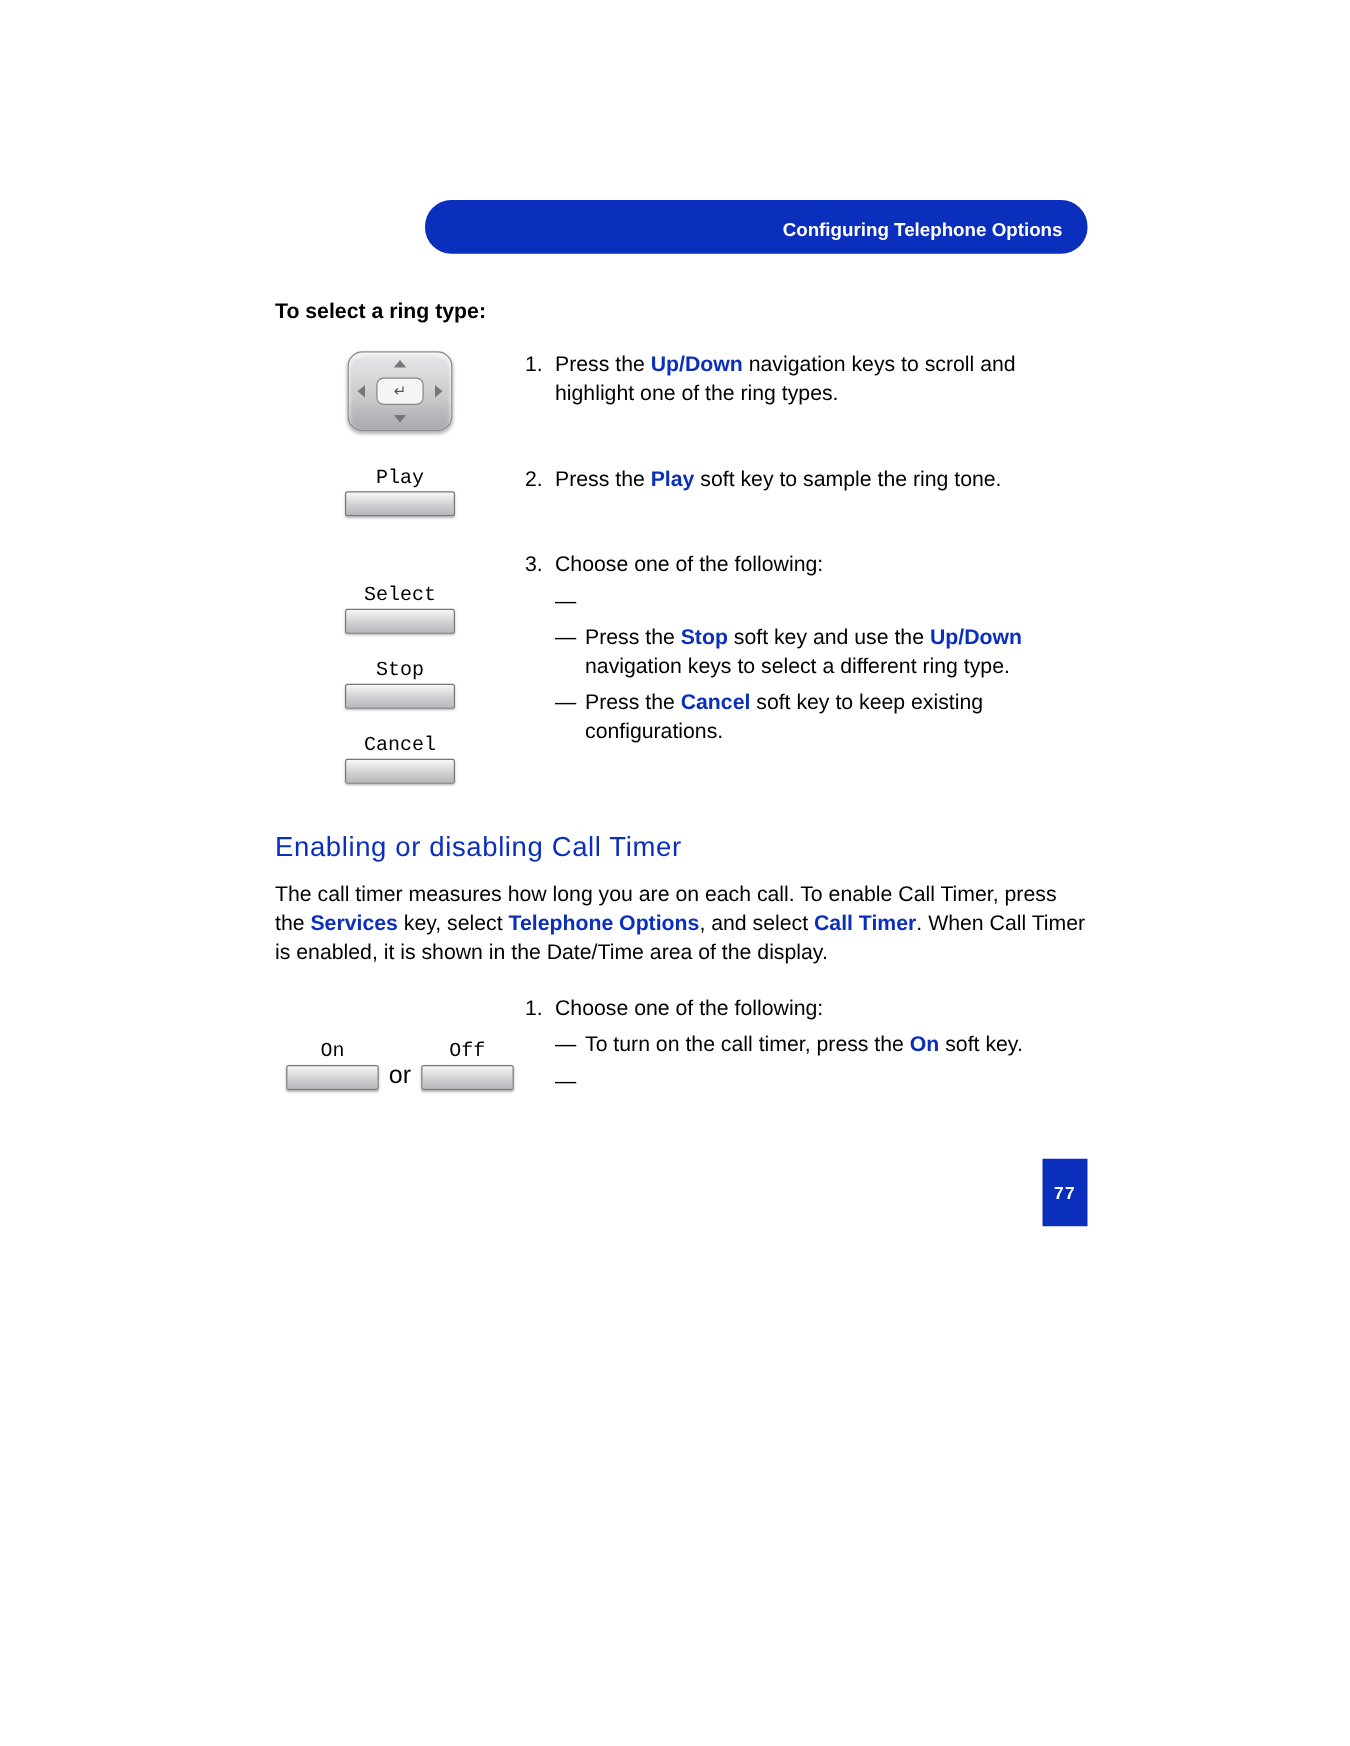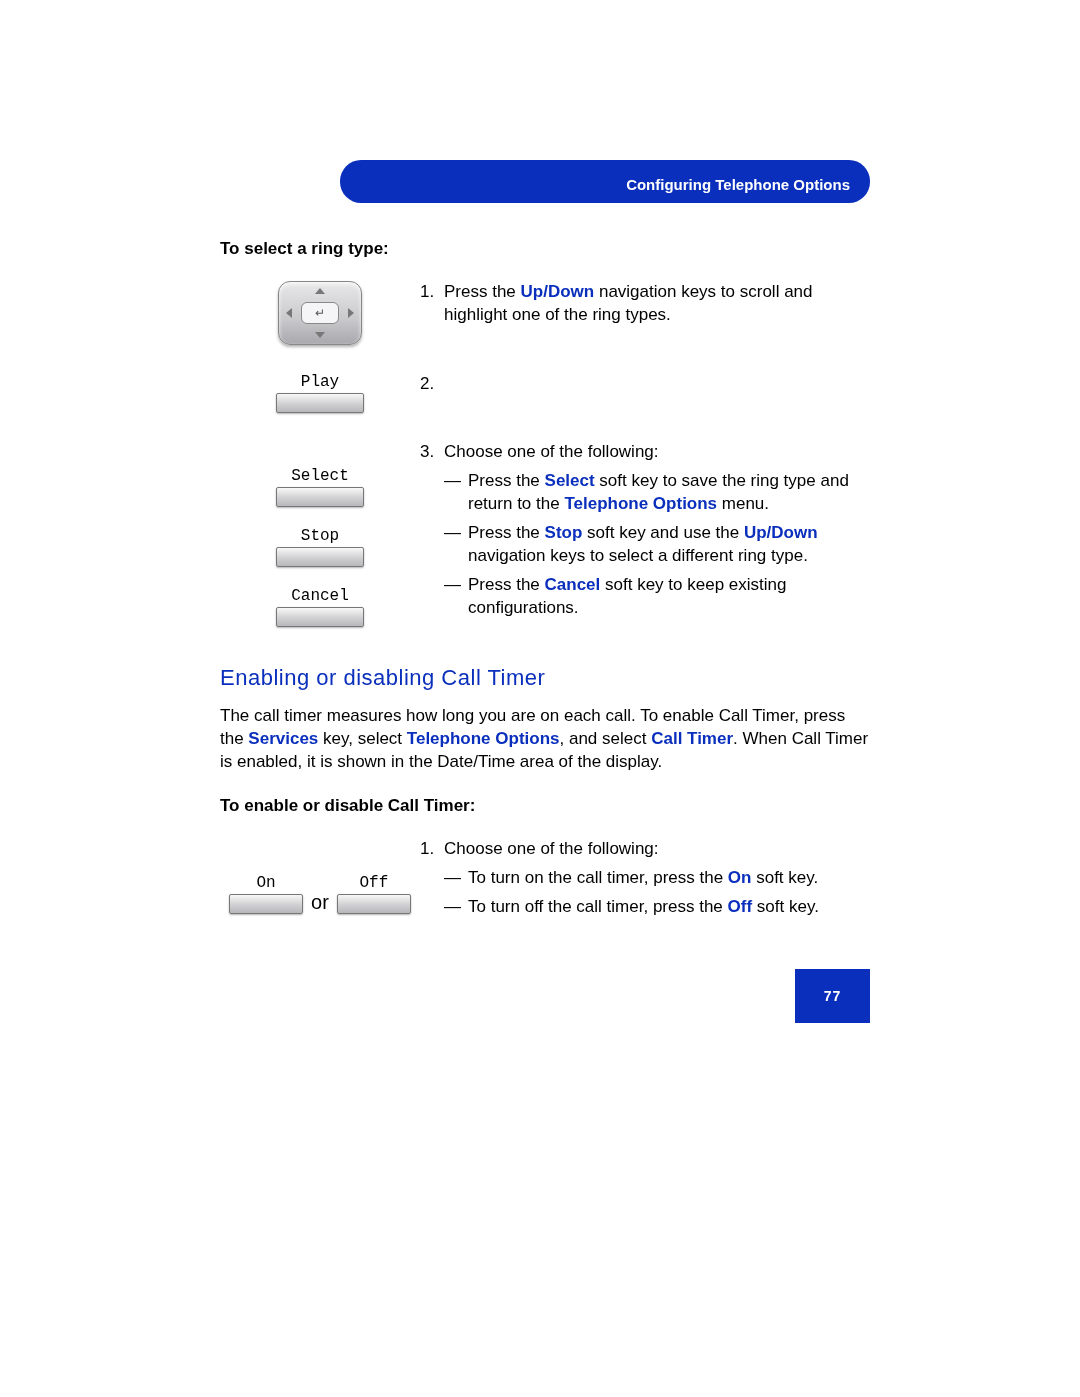--- a/index.html
+++ b/index.html
@@ -135,21 +135,21 @@
     border:1px solid #777;
     border-radius:2px;
     box-shadow: 0 1px 2px rgba(0,0,0,0.3);
   }
   .softkey-row {
     display:flex;align-items:flex-end;justify-content:center;gap:8px;
   }
   .or-text{font-size:20px;padding-bottom:0px;}
   .page-num-box {
     background:#0a2fbc;color:#fff;font-weight:bold;font-size:14px;
-    width:75px;height:54px;display:flex;align-items:center;justify-content:center;
+    width:36px;height:54px;display:flex;align-items:center;justify-content:center;
     margin-left:auto;margin-right:0;margin-top:50px;letter-spacing:1px;
   }
 </style>
 </head>
 <body>
 
 <div class="page">
 
   <div class="header-band">
     <span>Configuring Telephone Options</span>
@@ -178,20 +178,23 @@
   <div class="row">
     <div class="left-col">
       <div class="softkey">
         <div class="softkey-label">Play</div>
         <div class="softkey-btn"></div>
       </div>
     </div>
     <div class="right-col">
       <div class="num-line">
         <span class="num">2.</span>
+        <span>
+          <span>Press the </span><span class="emph">Play</span><span> soft key to sample the ring tone.</span>
+        </span>
       </div>
     </div>
   </div>
 
   <div class="row">
     <div class="left-col" style="gap:20px;padding-top:26px;">
       <div class="softkey">
         <div class="softkey-label">Select</div>
         <div class="softkey-btn"></div>
       </div>
@@ -204,23 +207,20 @@
         <div class="softkey-btn"></div>
       </div>
     </div>
     <div class="right-col">
       <div class="num-line">
         <span class="num">3.</span>
         <span>Choose one of the following:</span>
       </div>
       <div class="bullet-line">
         <span class="dash">—</span>
-        <span>
-          <span>Press the </span><span class="emph">Select</span><span> soft key to save the ring type and return to the </span><span class="emph">Telephone Options</span><span> menu.</span>
-        </span>
       </div>
       <div class="bullet-line">
         <span class="dash">—</span>
         <span>
           <span>Press the </span><span class="emph">Stop</span><span> soft key and use the </span><span class="emph">Up/Down</span><span> navigation keys to select a different ring type.</span>
         </span>
       </div>
       <div class="bullet-line">
         <span class="dash">—</span>
         <span>
@@ -229,21 +229,20 @@
       </div>
     </div>
   </div>
 
   <div class="h2">Enabling or disabling Call Timer</div>
 
   <div class="body-para">
     <span>The call timer measures how long you are on each call. To enable Call Timer, press the </span><span class="emph">Services</span><span> key, select </span><span class="emph">Telephone Options</span><span>, and select </span><span class="emph">Call Timer</span><span>. When Call Timer is enabled, it is shown in the Date/Time area of the display.</span>
   </div>
 
-  <div class="section-label">To enable or disable Call Timer:</div>
 
   <div class="row">
     <div class="left-col" style="padding-top:36px;">
       <div class="softkey-row">
         <div class="softkey">
           <div class="softkey-label">On</div>
           <div class="softkey-btn" style="width:72px;"></div>
         </div>
         <span class="or-text">or</span>
         <div class="softkey">
@@ -258,23 +257,20 @@
         <span>Choose one of the following:</span>
       </div>
       <div class="bullet-line">
         <span class="dash">—</span>
         <span>
           <span>To turn on the call timer, press the </span><span class="emph">On</span><span> soft key.</span>
         </span>
       </div>
       <div class="bullet-line">
         <span class="dash">—</span>
-        <span>
-          <span>To turn off the call timer, press the </span><span class="emph">Off</span><span> soft key.</span>
-        </span>
       </div>
     </div>
   </div>
 
   <div class="page-num-box">
     <span>77</span>
   </div>
 
 </div>
 

